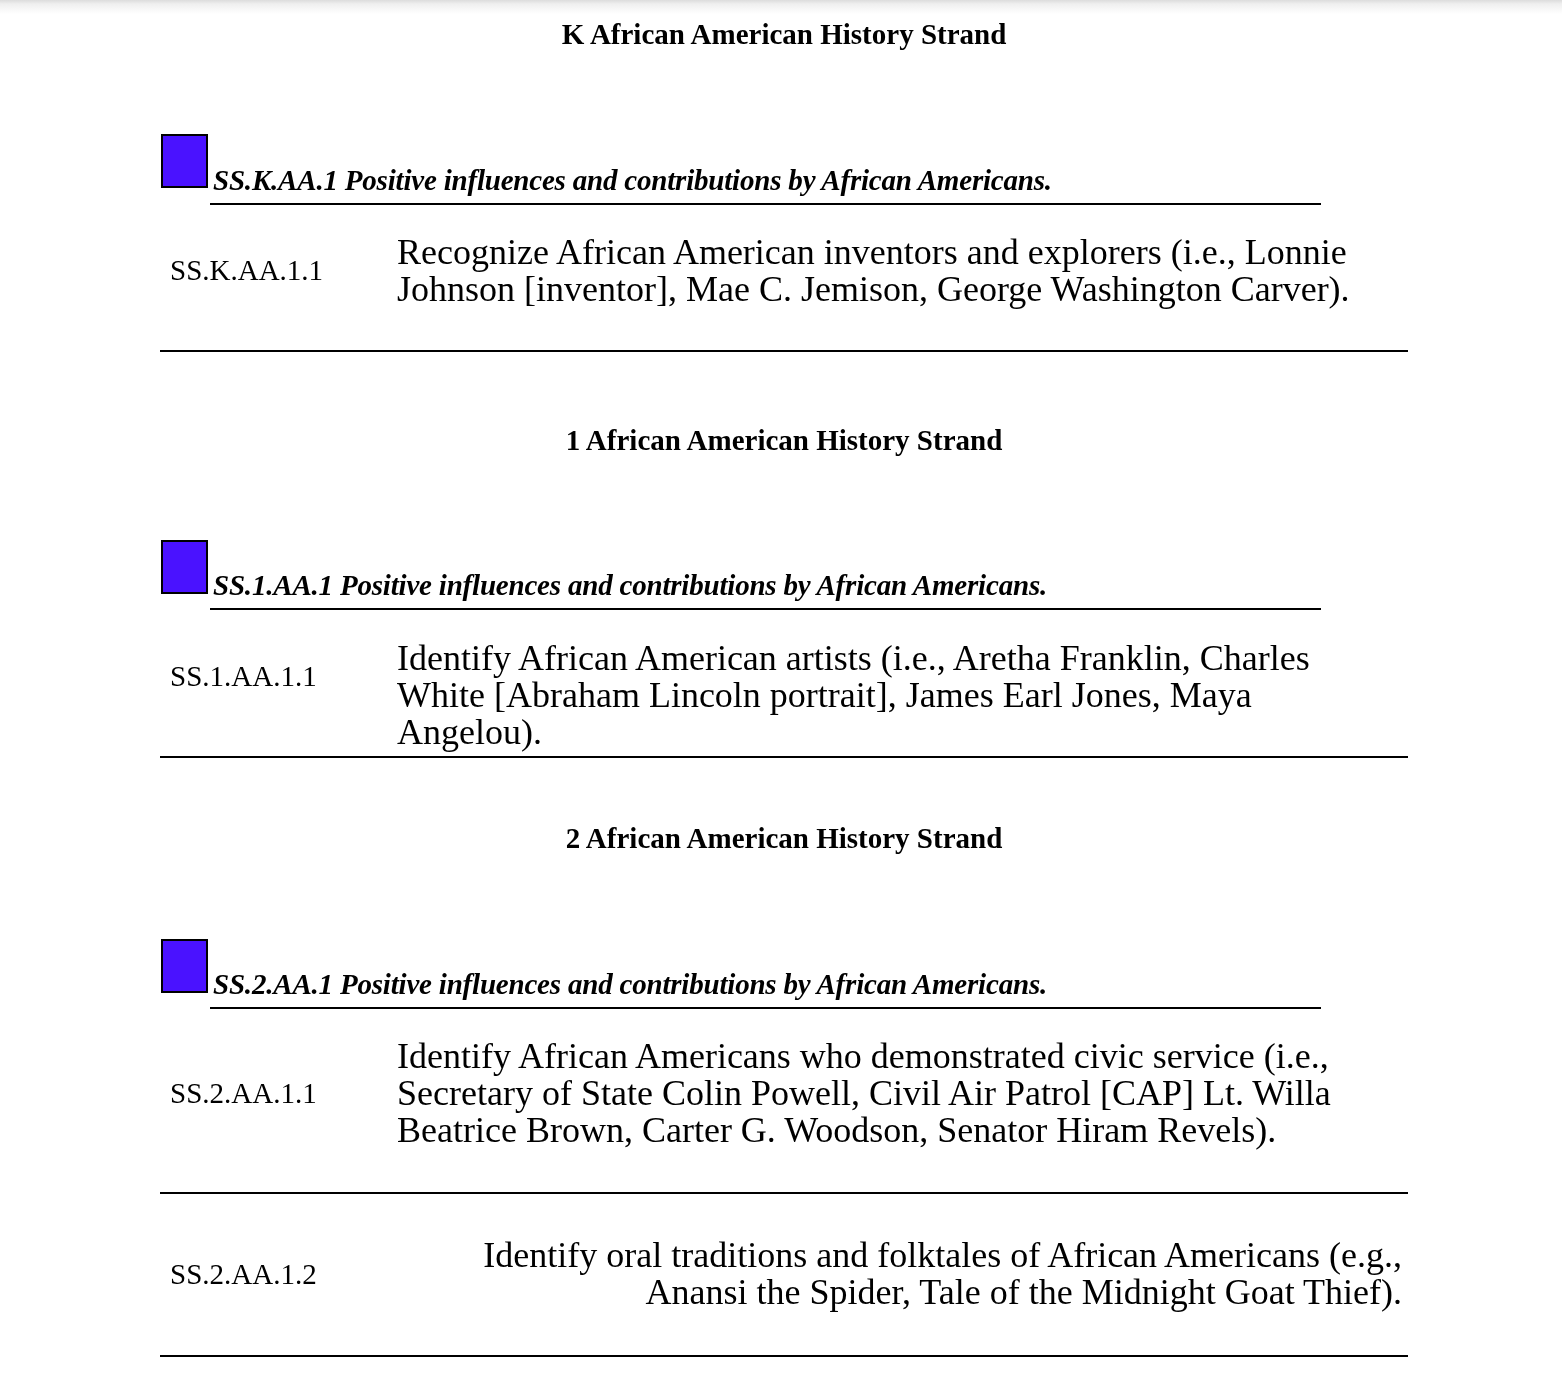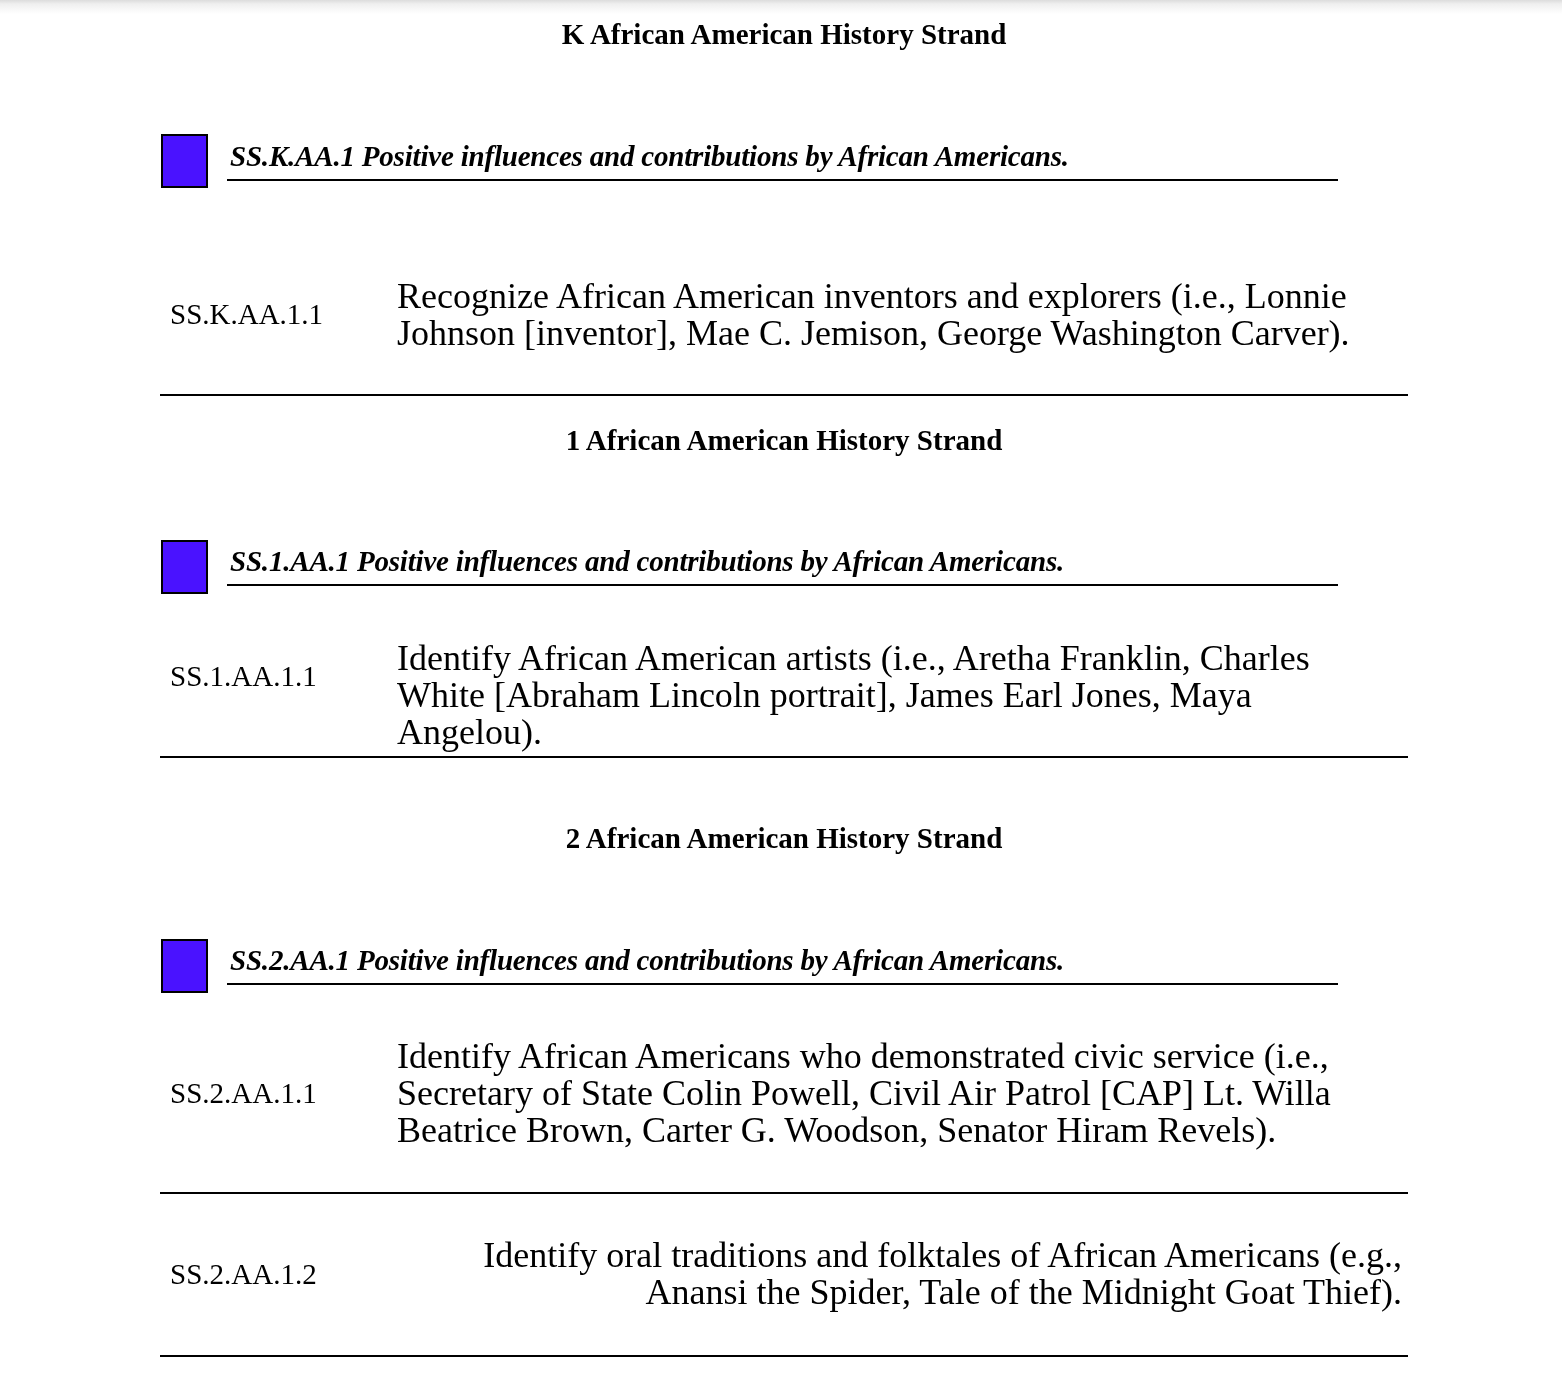--- a/index.html
+++ b/index.html
@@ -34,25 +34,26 @@
     .std-square {
       position: absolute;
       left: 161px;
       width: 43px;
       height: 50px;
       background: #4a12ff;
       border: 2px solid #000;
     }
     .std-heading {
       position: absolute;
-      left: 227px;
+      left: 210px;
       width: 1111px;
       height: 44px;
       border-bottom: 2.5px solid #000;
       box-sizing: border-box;
+      margin-top: 24px;
     }
     .std-heading-text {
       position: absolute;
       left: 3px;
       top: 2px;
       font-weight: bold;
       font-style: italic;
       font-size: 29px;
       line-height: 34px;
       white-space: nowrap;
@@ -88,21 +89,21 @@
 <main>
 
   <section>
     <h2 class="strand-title" style="top:17px;">K African American History Strand</h2>
 
     <div class="std-square" style="top:134px;"></div>
     <div class="std-heading" style="top:137px;">
       <span class="std-heading-text">SS.K.AA.1 Positive influences and contributions by African Americans.</span>
     </div>
 
-    <div class="row" style="top:230px; height:122px;margin-top:44px;">
+    <div class="row" style="top:230px; height:122px;">
       <span class="row-code" style="top:22px;">SS.K.AA.1.1</span>
       <span class="row-desc" style="top:4px;">Recognize African American inventors and explorers (i.e., Lonnie Johnson [inventor], Mae C. Jemison, George Washington Carver).</span>
     </div>
   </section>
 
   <section>
     <h2 class="strand-title" style="top:423px;">1 African American History Strand</h2>
 
     <div class="std-square" style="top:540px;"></div>
     <div class="std-heading" style="top:542px;">

